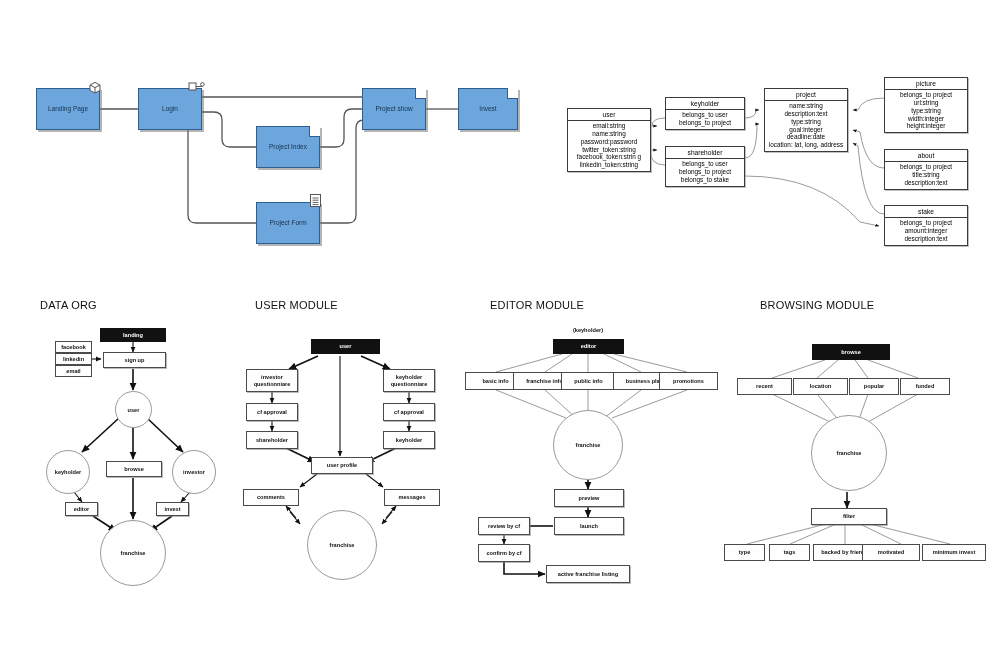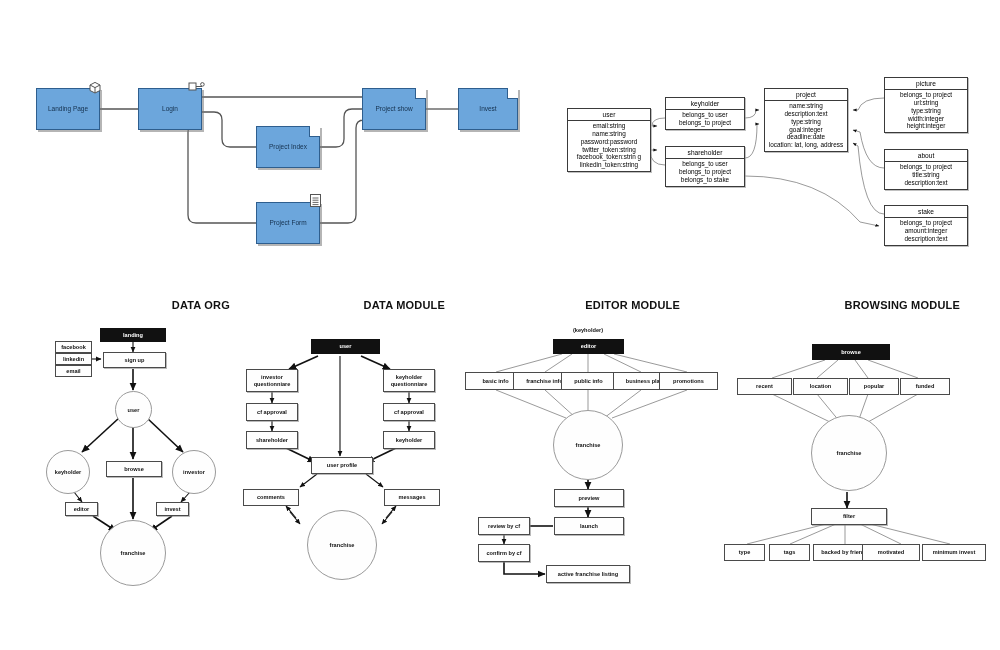--- a/index.html
+++ b/index.html
@@ -21,22 +21,22 @@
 
   
   .ent{position:absolute;box-sizing:border-box;background:#fff;border:1px solid #3a3a3a;
        box-shadow:1px 1px 0 rgba(150,150,150,.6);}
   .ent .ehead{font-size:6.6px;text-align:center;padding:1.5px 1px 1.5px;
        border-bottom:1px solid #3a3a3a;line-height:1.15;}
   .ent .ebody{font-size:6.4px;text-align:center;padding:1.5px 2px 2px;line-height:1.22;}
   .ent .ebody div{white-space:normal;}
 
   
-  .mtitle{position:absolute;font-size:11px;font-weight:bold;letter-spacing:.2px;
-          text-align:right;color:#111;}
+  .mtitle{position:absolute;font-size:11px;font-weight:normal;letter-spacing:.2px;
+          text-align:left;color:#111;}
   .node{position:absolute;box-sizing:border-box;background:#fefefe;border:1px solid #4a4a4a;
         display:flex;align-items:center;justify-content:center;text-align:center;
         font-size:5.6px;font-weight:bold;line-height:1.12;color:#111;padding:0 1px;}
   .node.shadow{box-shadow:1px 1px 0 rgba(130,130,130,.55);}
   .node.dark{background:#111;color:#fff;border-color:#111;}
   .circ{position:absolute;box-sizing:border-box;border:1px solid #9a9a9a;border-radius:50%;
         background:#fefefe;display:flex;align-items:center;justify-content:center;
         font-size:5.6px;font-weight:bold;color:#111;text-align:center;}
   .plain{position:absolute;font-size:5.6px;font-weight:bold;text-align:center;color:#111;}
 
@@ -203,21 +203,21 @@
   <div class="ent" style="left:884px;top:205px;width:84px;">
     <div class="ehead">stake</div>
     <div class="ebody">
       <div>belongs_to project</div>
       <div>amount:integer</div>
       <div>description:text</div>
     </div>
   </div>
 
   <div class="mtitle" style="left:40px;top:299px;width:190px;">DATA ORG</div>
-  <div class="mtitle" style="left:255px;top:299px;width:190px;">DATA MODULE</div>
+  <div class="mtitle" style="left:255px;top:299px;width:190px;">USER MODULE</div>
   <div class="mtitle" style="left:490px;top:299px;width:190px;">EDITOR MODULE</div>
   <div class="mtitle" style="left:760px;top:299px;width:200px;">BROWSING MODULE</div>
 
   <svg class="layer">
     <defs>
       <marker id="bar" markerWidth="6" markerHeight="6" refX="4.6" refY="2.6" orient="auto">
         <path d="M0,0.4 L5,2.6 L0,4.8 Z" fill="#111"></path>
       </marker>
     </defs>
 

